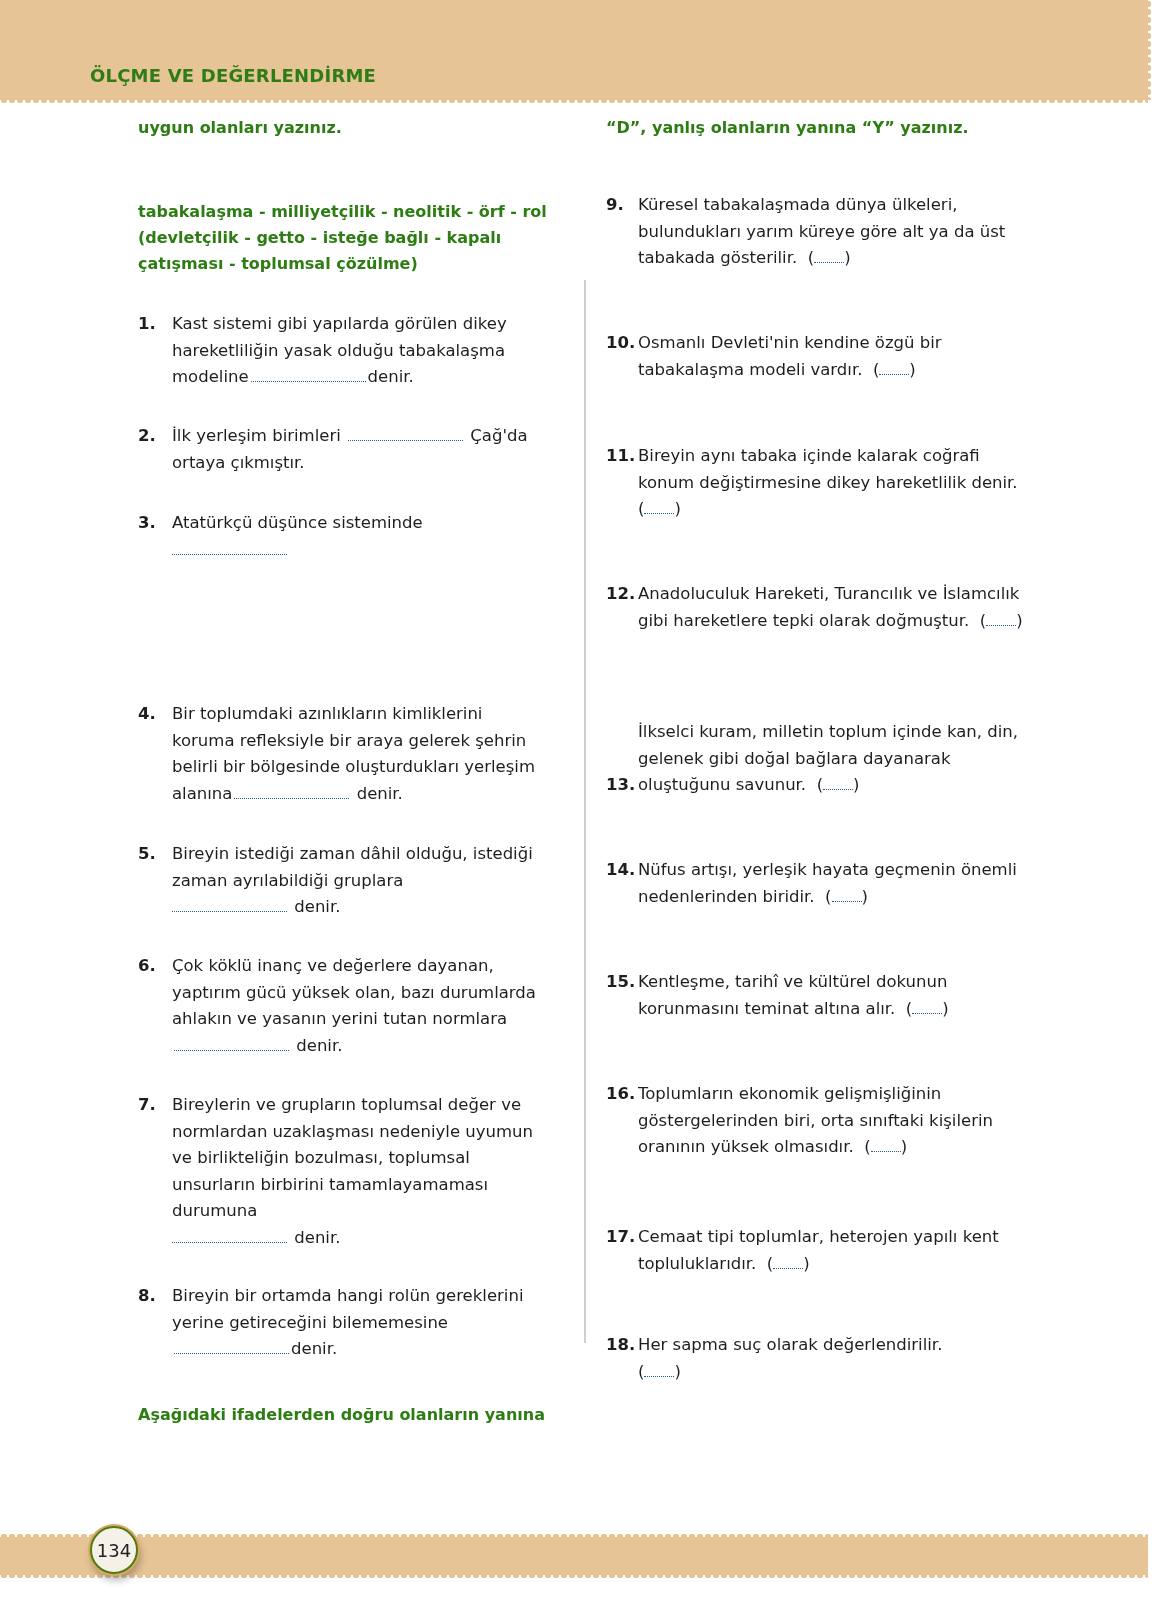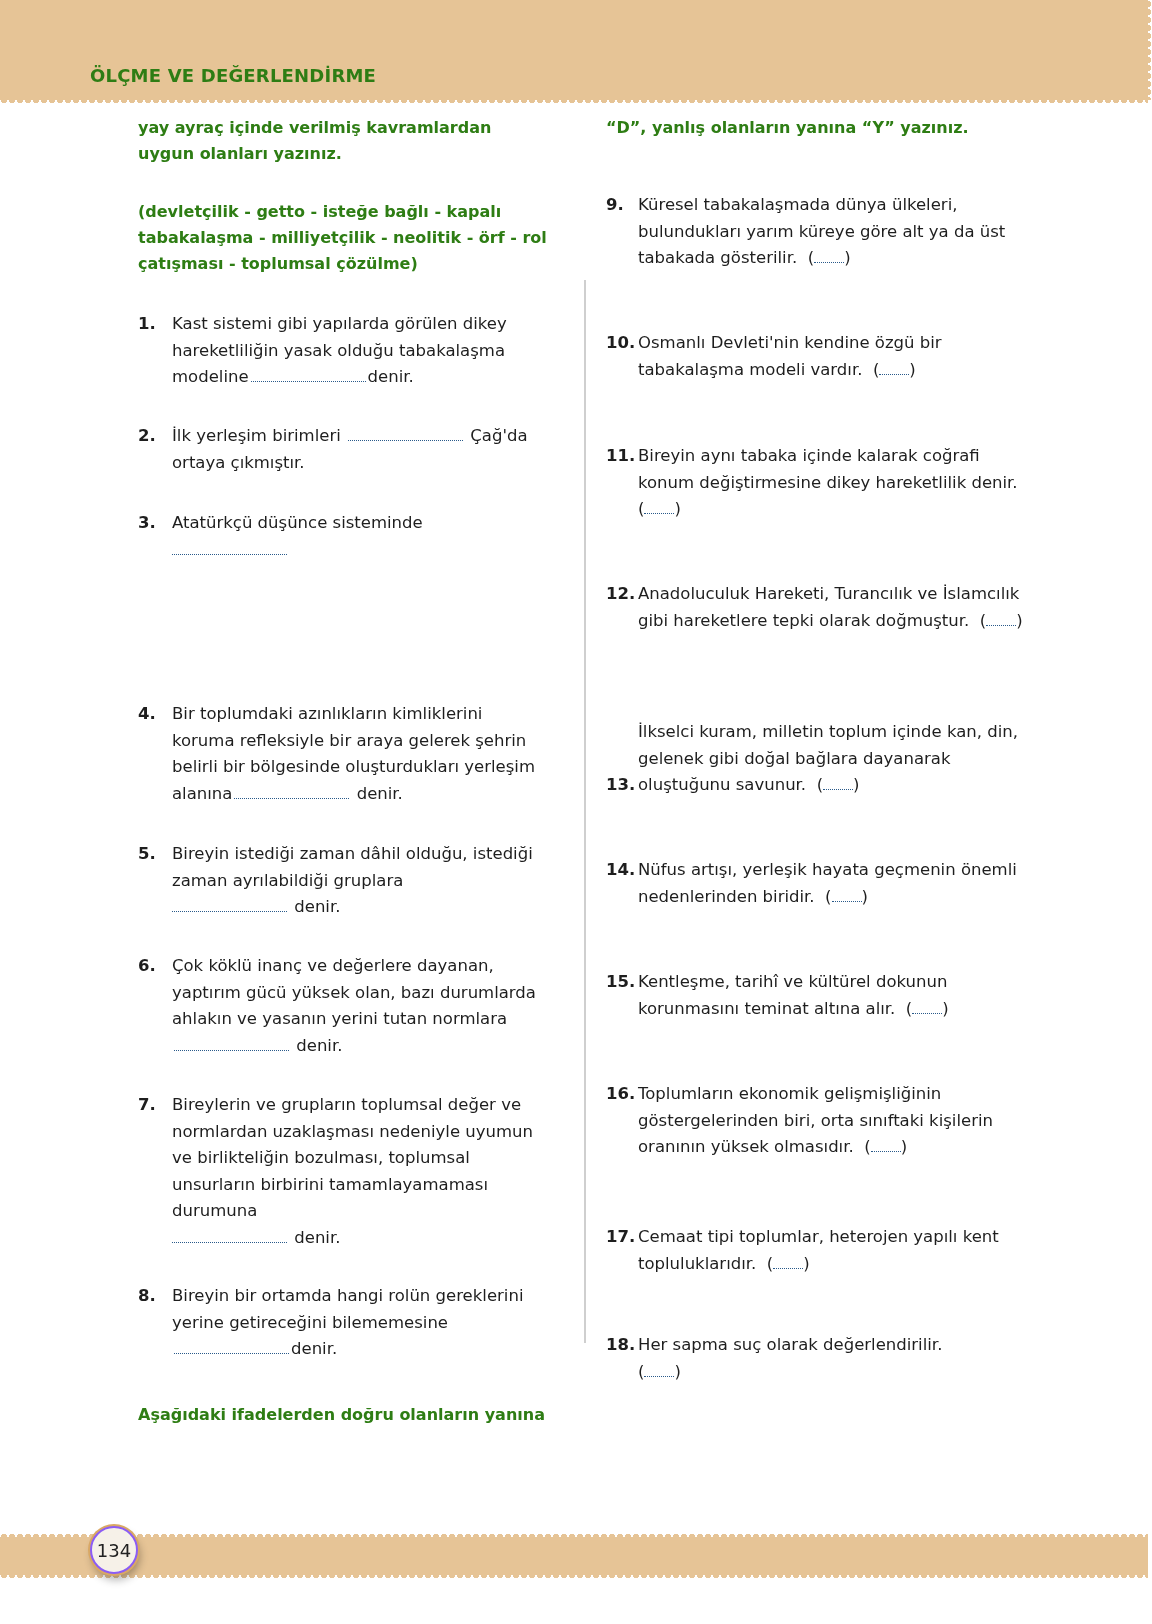--- a/index.html
+++ b/index.html
@@ -33,21 +33,21 @@
   .footer-band::before, .footer-band::after {
     content: ""; position: absolute; left: 0; right: 0; height: 4px;
     background-size: 8px 4px; background-repeat: repeat-x;
   }
   .footer-band::before { top: -4px; background-image: radial-gradient(circle at 4px 4px, #e6c496 3px, transparent 3.5px); }
   .footer-band::after { bottom: -4px; background-image: radial-gradient(circle at 4px 0, #e6c496 3px, transparent 3.5px); }
 
   .page-number {
     position: absolute; left: 90px; top: 1526px; width: 48px; height: 48px;
     border-radius: 50%; background: #f6f1e8;
-    border: 2px solid #8b5cf6;
+    border: 2px solid #4d7c0f;
     box-shadow: 0 0 0 2px #d9a864, 2px 6px 8px rgba(0,0,0,0.3);
     display: flex; align-items: center; justify-content: center;
     font-family: "DejaVu Sans", sans-serif; font-size: 18px; color: #222;
   }
 
   .instruction {
     position: absolute; font-family: "DejaVu Sans", sans-serif; font-weight: bold;
     font-size: 16px; line-height: 26px; color: #2e7d14;
   }
 
@@ -70,26 +70,25 @@
 </style>
 </head>
 <body>
 
 <div class="header-band">
   <div class="page-title">ÖLÇME VE DEĞERLENDİRME</div>
 </div>
 
 <div class="left">
   <div class="instruction" style="left:138px; top:115px; width:420px;">
-    <div>yay ayraç içinde verilmiş kavramlardan</div>
     <div>uygun olanları yazınız.</div>
   </div>
   <div class="instruction" style="left:138px; top:199px; width:420px;">
+    <div>tabakalaşma - milliyetçilik - neolitik - örf - rol</div>
     <div>(devletçilik - getto - isteğe bağlı - kapalı</div>
-    <div>tabakalaşma - milliyetçilik - neolitik - örf - rol</div>
     <div>çatışması - toplumsal çözülme)</div>
   </div>
 
   <div class="q" style="left:138px; top:311px; width:400px;">
     <span class="num">1.</span>
     <span class="txt"><span>Kast sistemi gibi yapılarda görülen dikey hareketliliğin yasak olduğu tabakalaşma modeline</span><span class="blank"></span><span>denir.</span></span>
   </div>
 
   <div class="q" style="left:138px; top:423px; width:400px;">
     <span class="num">2.</span>

